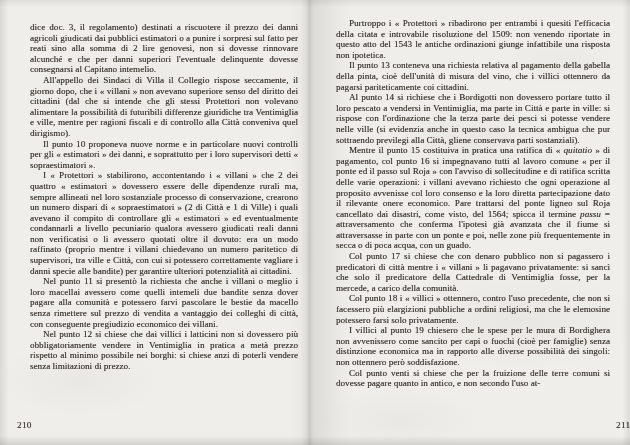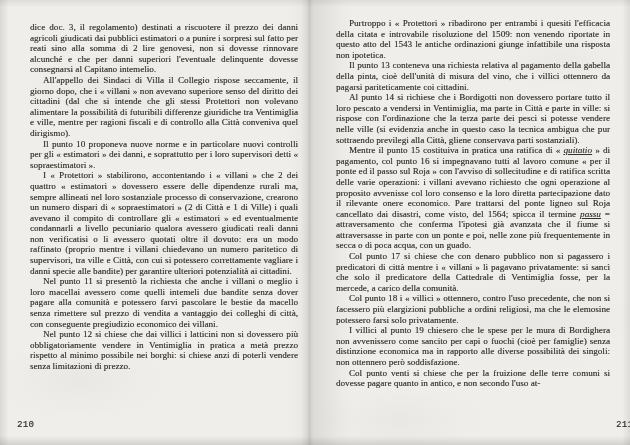--- a/index.html
+++ b/index.html
@@ -36,28 +36,27 @@
     text-align: justify;
     hyphens: auto;
     letter-spacing: 0.05px;
     text-shadow: 0.25px 0 0 rgba(55,50,44,0.55);
   }
   .tb-left  { left: 30px;  top: 22px; width: 268px; }
   .tb-right { left: 18px;  top: 18px; width: 274px; }
 
   .para { margin: 0; }
   .para.indent { text-indent: 13px; }
-  .it { font-style: italic; text-decoration: underline; }
+  .it { font-style: italic; }
 
   .page-number {
     position: absolute;
     font-size: 9px;
     letter-spacing: 0.4px;
     text-shadow: 0.25px 0 0 rgba(55,50,44,0.55);
-    font-family: Liberation Mono, monospace;
   }
   .pn-left  { left: 17px;  top: 420px; }
   .pn-right { left: 276px; top: 420px; margin-left: 22px; }
 
   
   .gutter {
     position: absolute; top: 0; left: 288px; width: 64px; height: 445px;
     background: linear-gradient(90deg,
       rgba(0,0,0,0)    0%,
       rgba(0,0,0,0.02) 20%,

